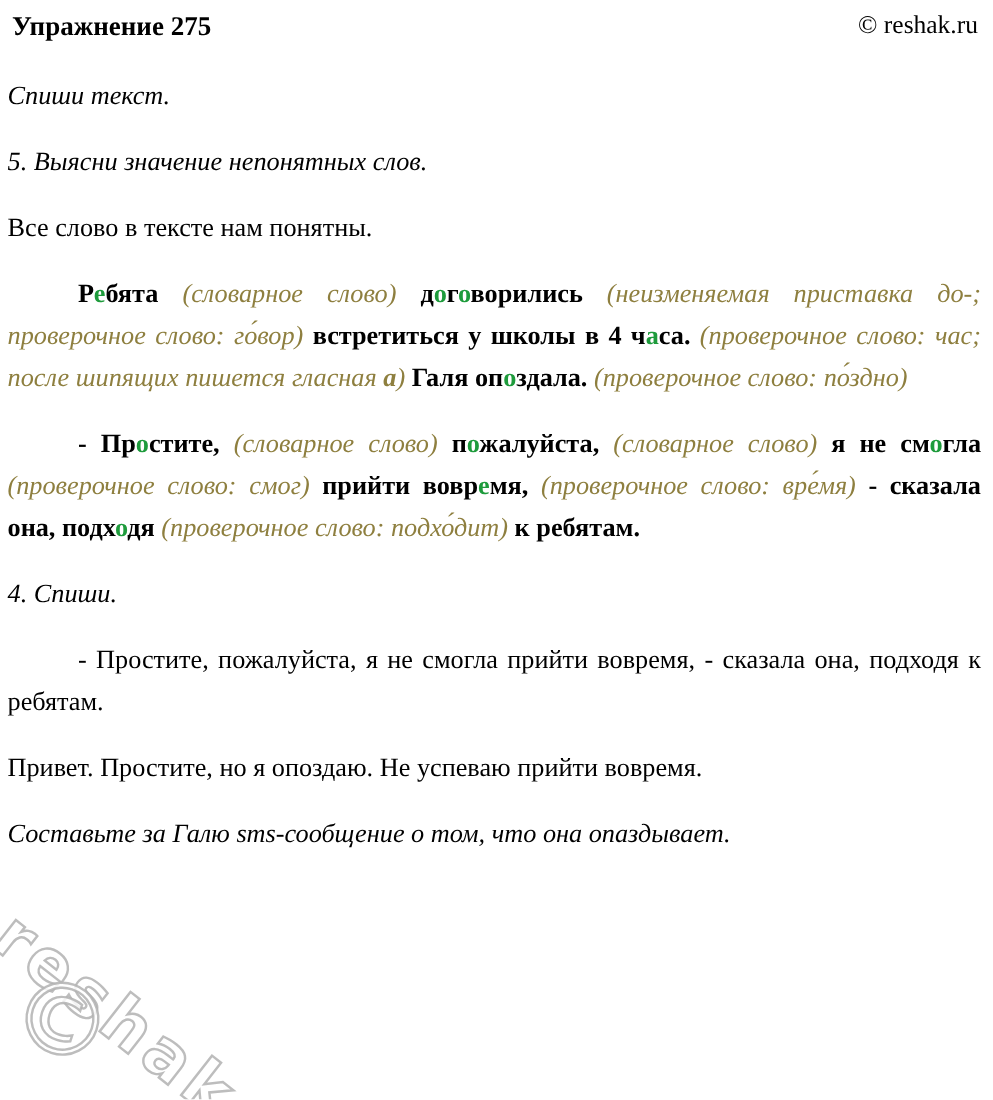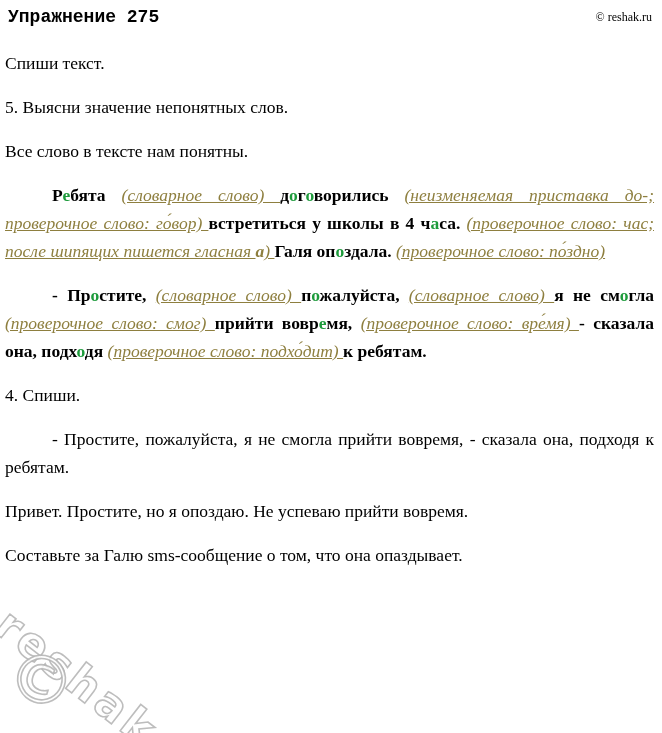--- a/index.html
+++ b/index.html
@@ -9,29 +9,29 @@
     box-sizing:border-box;
     padding:3px 8px 0 5px;
     overflow:hidden;
     background:#ffffff;
     font-family:"Liberation Serif", serif;
     font-size:17.5px;
     line-height:28px;
     color:#000;
   }
   .hdr{display:flex;justify-content:space-between;align-items:flex-start;margin:0 0 18px 0;}
-  .hdr-title{font-weight:bold;font-size:18px;padding-left:3px;font-family:Liberation Mono, monospace;}
-  .hdr-copy{font-size:12px;padding-right:2px;}
+  .hdr-title{font-weight:bold;font-size:18px;padding-left:3px;}
+  .hdr-copy{font-size:17px;padding-right:2px;}
   .line{margin:0 0 16px 0;}
-  .it{}
+  .it{font-style:italic;}
   .par{margin:0 0 16px 0;text-align:justify;}
   .ind{text-indent:47px;}
   .seg-b{font-weight:bold;}
   .seg-g{font-weight:bold;color:var(--green,#1e9b3c);}
-  .seg-a{font-style:italic;color:var(--olive,#8e7f3f);text-decoration:underline;}
+  .seg-a{font-style:italic;color:var(--olive,#8e7f3f);}
   .seg-ab{font-style:italic;font-weight:bold;color:var(--olive,#8e7f3f);}
   .wm{
     position:absolute;pointer-events:none;z-index:3;
     font-family:"DejaVu Sans", sans-serif;
     color:rgba(255,255,255,0.82);
     -webkit-text-stroke:1.6px rgba(178,178,178,0.85);
   }
   .wm-text{
     left:10px;top:608px;
     transform:rotate(38deg);transform-origin:0 0;

